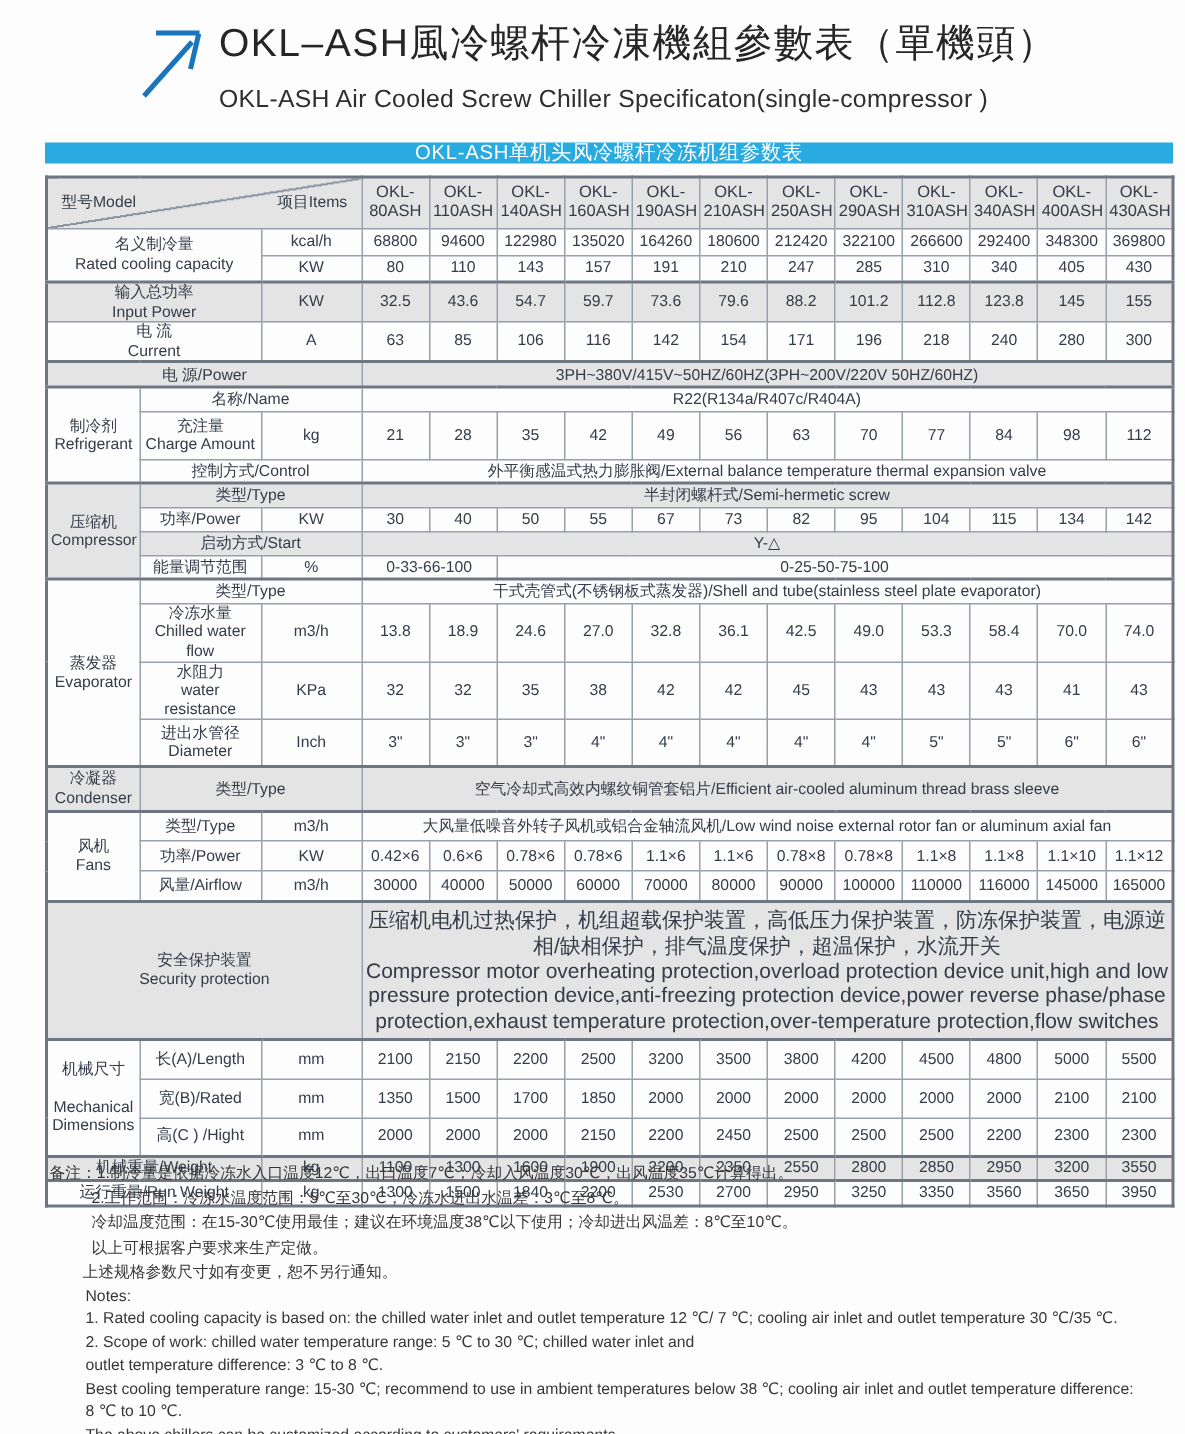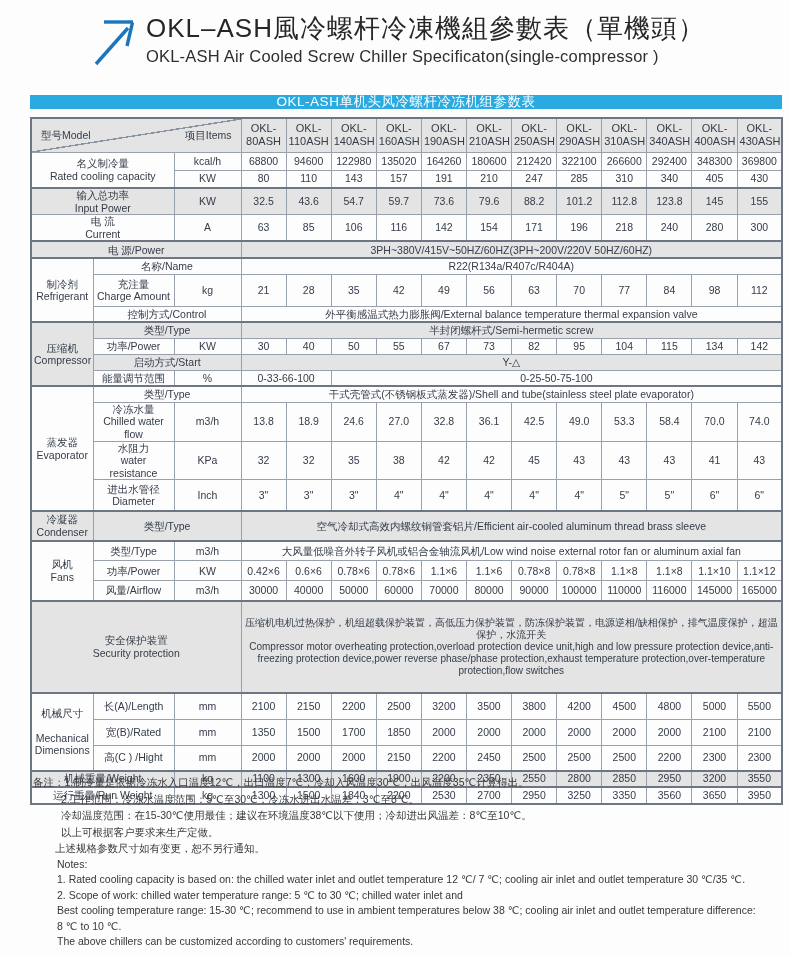--- a/index.html
+++ b/index.html
@@ -7,21 +7,21 @@
   .page {
     position:relative; width:790px; height:956px; background:#fdfdfd;
     font-family:"Liberation Sans","DejaVu Sans",sans-serif; color:#2e3440;
     overflow:hidden;
   }
   
   .hdr { position:absolute; top:12px; left:92px; display:flex; align-items:flex-start; }
   .logo { width:46px; height:52px; margin-top:4px; }
   .titles { margin-left:8px; }
   .title-zh { font-size:26px; color:#262626; letter-spacing:1px; line-height:1.25; }
-  .title-en { font-size:16.5px; color:#2e2e2e; letter-spacing:0.2px; margin-top:2px; }
+  .title-en { font-size:16.5px; color:#2e2e2e; letter-spacing:0.2px; margin-top:12px; }
   
   .banner {
     position:absolute; top:95px; left:30px; width:752px; height:14px;
     background:#29abe2; color:#ffffff; font-size:13.5px;
     display:flex; align-items:center; justify-content:center; letter-spacing:0.5px;
   }
   
   table.spec {
     position:absolute; top:117px; left:30px; width:752px;
     border-collapse:collapse; table-layout:fixed;
@@ -40,21 +40,21 @@
         transparent calc(50% - 0.7px), #8a94a0 calc(50% - 0.7px),
         #8a94a0 calc(50% + 0.7px), transparent calc(50% + 0.7px)),
       #e4e4e4;
   }
   .corner-in { display:flex; justify-content:space-between; align-items:center; padding:0 7px; height:100%; }
   
   tr.rhead { height:34px; } tr.r16 { height:16px; } tr.r17 { height:17px; }
   tr.r18 { height:18px; } tr.r20 { height:20px; } tr.r22 { height:22px; }
   tr.r26 { height:26px; } tr.r30 { height:30px; } tr.r31 { height:31px; }
   tr.r32 { height:32px; } tr.r34 { height:34px; } tr.r92 { height:92px; }
-  td.sec-text { text-align:left; padding:4px 7px; line-height:1.5; font-size:10px; }
+  td.sec-text { text-align:left; padding:4px 7px; line-height:1.5; font-size:14px; }
   td.sec-text div { margin:0; }
   
   .notes { position:absolute; top:774px; left:33px; width:730px; }
   .note-zh { font-size:10.5px; line-height:16.5px; color:#37373a; }
   .note-en { font-size:10.5px; line-height:15.5px; color:#37373a;padding-left:24px; }
   .ind1 { padding-left:28px; }
   .ind2 { padding-left:22px; }
 </style>
 </head>
 <body>
@@ -485,18 +485,19 @@
 
   <div class="notes">
     <div class="note-zh">备注：1.制冷量是依据冷冻水入口温度12℃，出口温度7℃；冷却入风温度30℃，出风温度35℃计算得出。</div>
     <div class="note-zh ind1">2.工作范围：冷冻水温度范围：5℃至30℃；冷冻水进出水温差：3℃至8℃。</div>
     <div class="note-zh ind1">冷却温度范围：在15-30℃使用最佳；建议在环境温度38℃以下使用；冷却进出风温差：8℃至10℃。</div>
     <div class="note-zh ind1">以上可根据客户要求来生产定做。</div>
     <div class="note-zh ind2">上述规格参数尺寸如有变更，恕不另行通知。</div>
     <div class="note-en">Notes:</div>
     <div class="note-en">1. Rated cooling capacity is based on: the chilled water inlet and outlet temperature 12 ℃/ 7 ℃; cooling air inlet and outlet temperature 30 ℃/35 ℃.</div>
     <div class="note-en">2. Scope of work: chilled water temperature range: 5 ℃ to 30 ℃; chilled water inlet and</div>
+    <div class="note-en">outlet temperature difference: 3 ℃ to 8 ℃.</div>
     <div class="note-en">Best cooling temperature range: 15-30 ℃; recommend to use in ambient temperatures below 38 ℃; cooling air inlet and outlet temperature difference: 8 ℃ to 10 ℃.</div>
     <div class="note-en">The above chillers can be customized according to customers'   requirements.</div>
 
   </div>
 
 </div>
 
 </body></html>

